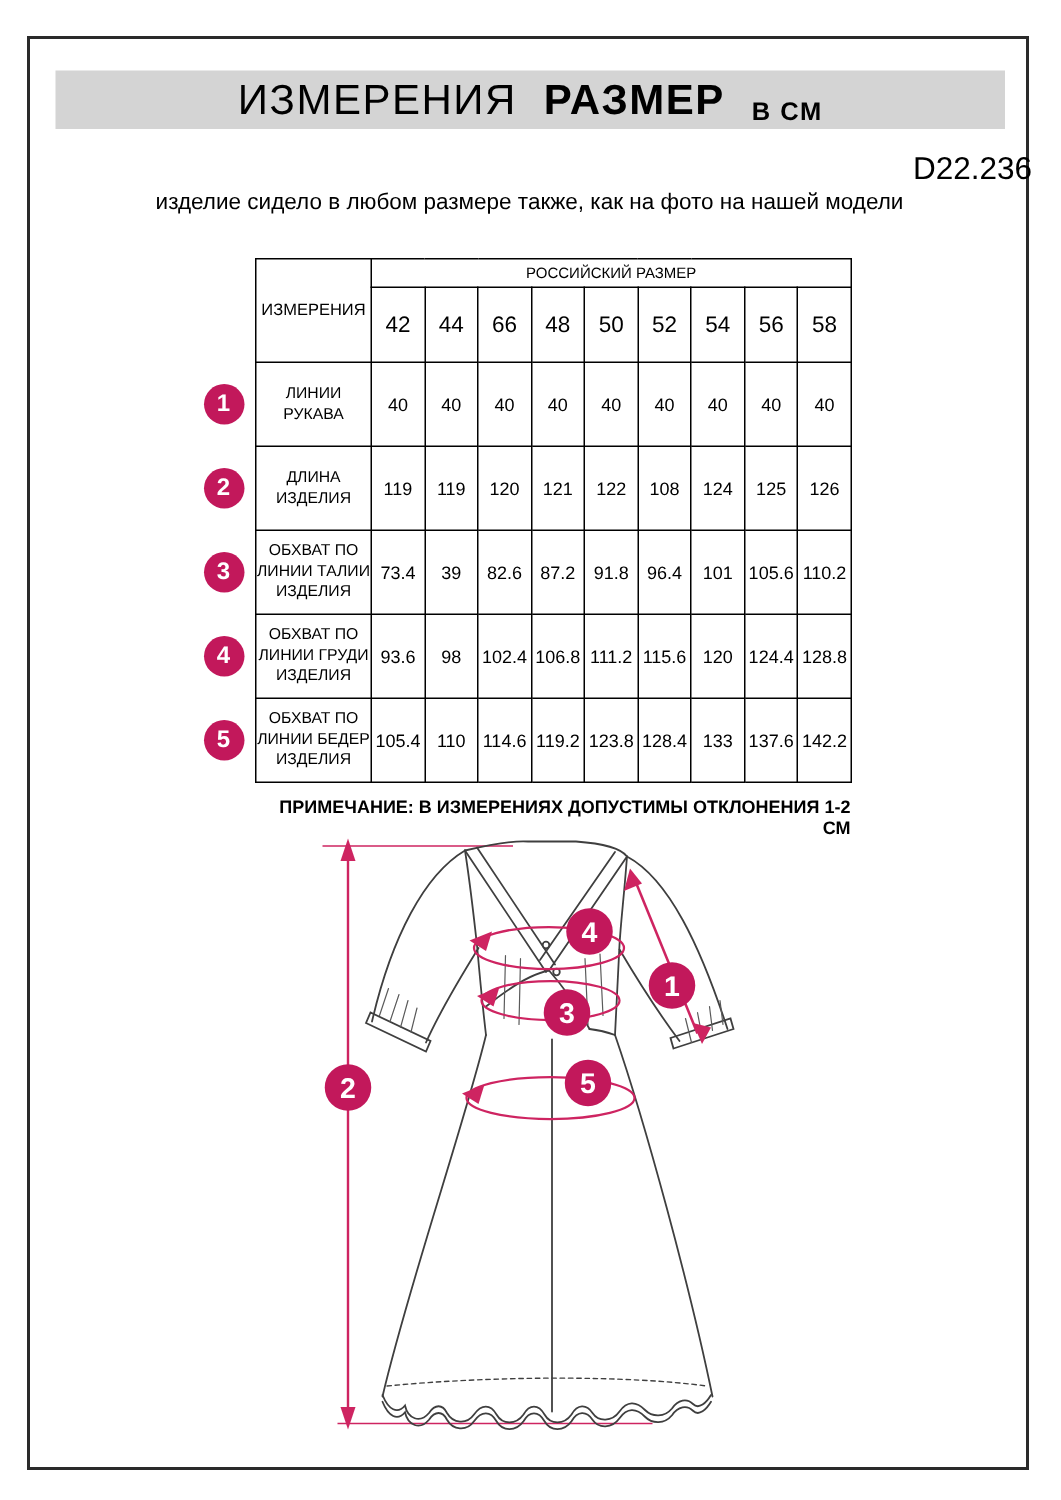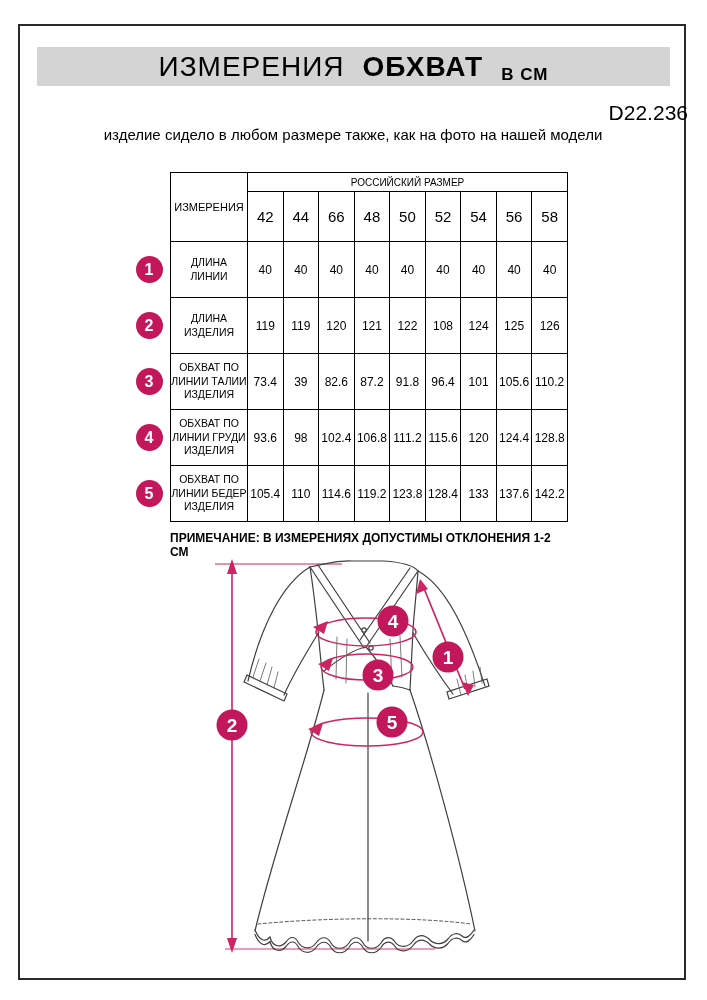--- a/index.html
+++ b/index.html
@@ -16,32 +16,32 @@
   table.sizes .spacer-cell{border:none;width:42px;}
   .rus-header{height:18px;font-size:10px;}
   .measure-header{width:76px;font-size:11px;}
   .size-row{height:50px;}
   .size-cell{font-size:15px;font-weight:700;}
   tr.data-row{height:56px;}
   .label-cell{font-size:10.5px;line-height:1.3;padding:0 3px;}
   .value-cell{font-size:12px;}
   .badge-cell{border:none !important;}
   .badge{width:27px;height:27px;border-radius:50%;background:var(--accent,#C2185B);color:#fff;font-size:16px;font-weight:700;display:flex;align-items:center;justify-content:center;margin:0 auto;}
-  .note{position:absolute;left:170px;top:531px;width:397px;text-align:left;font-size:12px;font-weight:700;}
+  .note{position:absolute;left:170px;top:531px;width:397px;text-align:right;font-size:12px;font-weight:700;}
   .diagram{position:absolute;left:0;top:553px;width:707px;height:430px;}
   .mnum{fill:#fff;font-size:19px;font-weight:700;}
 </style>
 </head>
 <body>
 
 <div class="frame"></div>
 
 <div class="titlebar" style="background: rgb(212, 212, 212);">
   <span class="title-main">ИЗМЕРЕНИЯ</span>
-  <span class="title-bold">ОБХВАТ</span>
+  <span class="title-bold">РАЗМЕР</span>
   <span class="title-units">В СМ</span>
 </div>
 
 <div class="code">D22.236</div>
 
 <div class="desc">
   <div>изделие сидело в любом размере также, как на фото на нашей модели</div>
 </div>
 
 <table class="sizes">
@@ -61,21 +61,21 @@
         <th class="size-cell">54</th>
         <th class="size-cell">56</th>
         <th class="size-cell">58</th>
       </tr>
   </thead>
   <tbody>
       <tr class="data-row">
         <td class="badge-cell">
           <div class="badge">1</div>
         </td>
-        <td class="label-cell">ДЛИНА ЛИНИИ</td>
+        <td class="label-cell">ЛИНИИ РУКАВА</td>
         <td class="value-cell">40</td>
         <td class="value-cell">40</td>
         <td class="value-cell">40</td>
         <td class="value-cell">40</td>
         <td class="value-cell">40</td>
         <td class="value-cell">40</td>
         <td class="value-cell">40</td>
         <td class="value-cell">40</td>
         <td class="value-cell">40</td>
       </tr>

